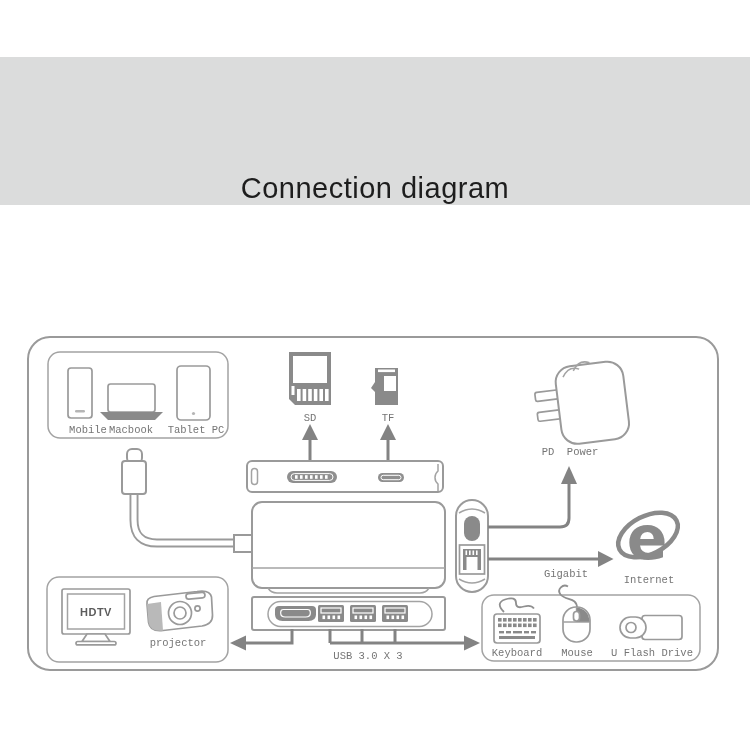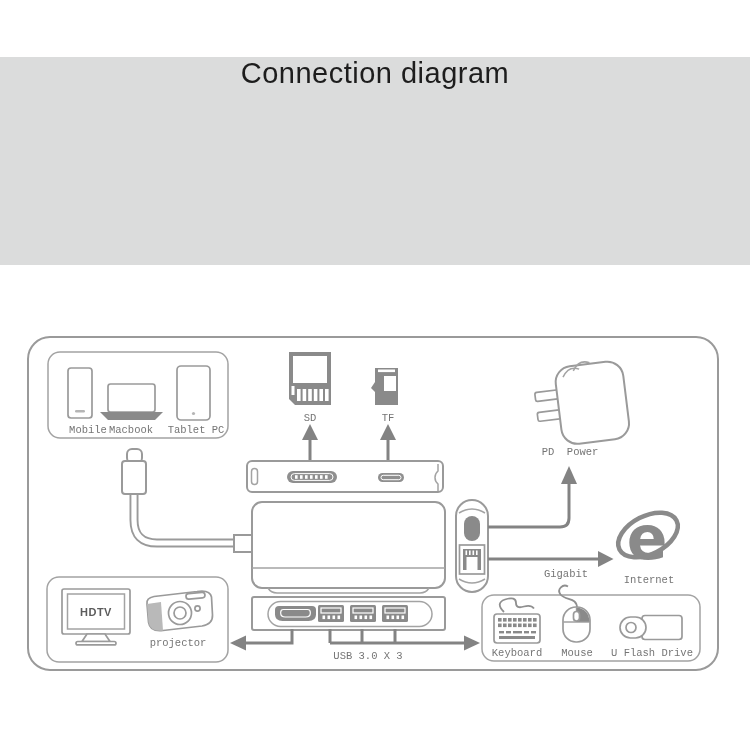--- a/index.html
+++ b/index.html
@@ -1,19 +1,19 @@
 <!DOCTYPE html>
 <html><head>
 <meta charset="utf-8">
 <style>
   html,body{margin:0;padding:0;background:#fff;}
   #page{position:relative;width:750px;height:750px;background:#ffffff;overflow:hidden;
         font-family:"Liberation Sans",sans-serif;}
-  #banner{position:absolute;left:0;top:57px;width:750px;height:208px;background:#dbdcdc;
-          display:flex;align-items:flex-start;justify-content:center;}
+  #banner{position:absolute;left:0;top:57px;width:750px;height:148px;background:#dbdcdc;
+          display:flex;align-items:flex-end;justify-content:center;}
   #banner .title{font-size:29px;color:#1d1d1d;letter-spacing:0.5px;}
   #diagram-svg{position:absolute;left:0;top:0;width:750px;height:750px;}
   svg text{font-family:"Liberation Mono","DejaVu Sans Mono",monospace;fill:#757575;
            font-size:10.5px;text-anchor:middle;}
   svg text.pre{white-space:pre;}
   svg text.tvtext{font-family:"Liberation Sans",sans-serif;font-size:11px;fill:#5c5c5c;font-weight:600;letter-spacing:0.5px;}
   svg text.eglyph{font-family:"DejaVu Sans",sans-serif;font-weight:bold;font-size:60px;fill:#8a8a8a;}
   .ol{fill:none;stroke:#9a9a9a;stroke-width:2;}
   .ol1{fill:none;stroke:#a3a3a3;stroke-width:1.5;}
   .wfill{fill:#ffffff;stroke:#9a9a9a;stroke-width:2;}

